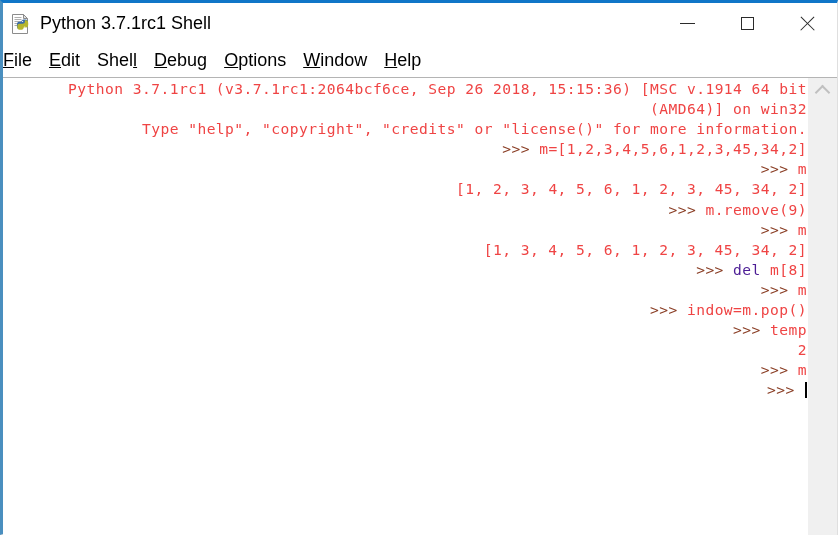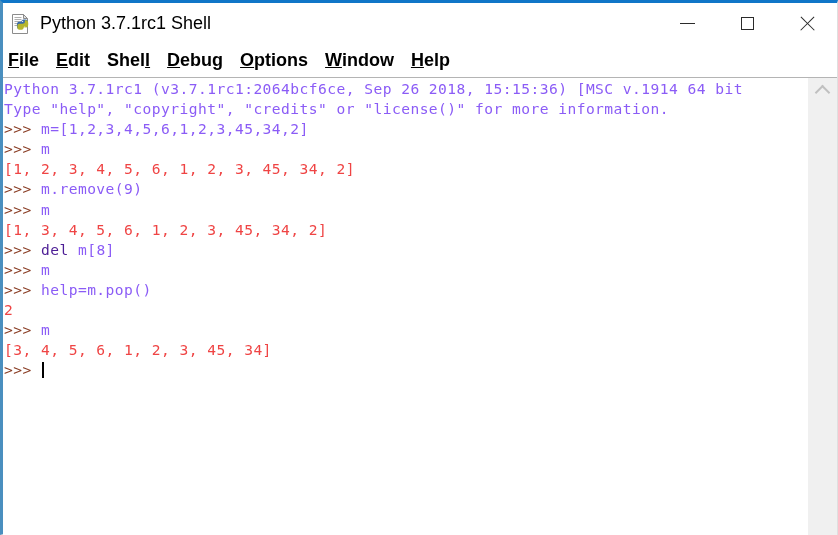--- a/index.html
+++ b/index.html
@@ -96,23 +96,22 @@
   }
   .close-x::before { transform: rotate(45deg); }
   .close-x::after  { transform: rotate(-45deg); }
 
   
   #menubar {
     height: 33px;
     background: #ffffff;
     display: flex;
     align-items: center;
-    padding-left: 5px;
-    box-sizing: border-box;
-    font-weight: bold;
+    padding-left: 0;
+    box-sizing: border-box;
   }
   .menu-item {
     font-size: 18px;
     color: #000000;
     margin-right: 17px;
     white-space: nowrap;
     cursor: default;
     font-family: "Liberation Sans", sans-serif;
   }
   .menu-item u { text-decoration: underline; }
@@ -138,21 +137,21 @@
     font-size: 14.6px;
     line-height: 20.1px;
     white-space: pre;
     color: #000000;
     letter-spacing: 0.45px;
     height: 20.1px;
   }
   .c-prompt  { color: #8b3f26; }
   .c-stdout  { color: #ef4444; }
   .c-keyword { color: #4c1d95; }
-  .c-normal  { color: #8b5cf6; }
+  .c-normal  { color: #ef4444; }
   .caret {
     display: inline-block;
     width: 2px;
     height: 16px;
     background: #000000;
     vertical-align: -3px;
     margin-left: 1px;
   }
 
   
@@ -190,21 +189,21 @@
     position: absolute;
     top: 24px;
     bottom: 0;
     left: 0;
     right: 0;
   }
 </style>
 </head>
 <body>
 
-<div id="window" style="border-top-color: rgb(16, 118, 200); border-left-color: rgb(74, 143, 191);">
+<div id="window" style="border-top-color: rgb(16, 118, 200); border-left-color: rgb(74, 143, 191); text-align: right;">
 
   <div id="titlebar">
 
     <div id="app-icon">
       <svg width="22" height="22" viewBox="0 0 22 22" aria-hidden="true">
 
         <path d="M2.5 1.5 h11 l4 4 v15 h-15 z" fill="#ffffff" stroke="#8c8c8c" stroke-width="1"></path>
         <path d="M13.5 1.5 v4 h4 z" fill="#e2e2e2" stroke="#8c8c8c" stroke-width="1"></path>
         <g stroke="#9a9a9a" stroke-width="0.8">
           <line x1="4.5" y1="4.5" x2="11.5" y2="4.5"></line>
@@ -242,33 +241,34 @@
       <div class="menu-item">Shel<u>l</u></div>
       <div class="menu-item"><u>D</u>ebug</div>
       <div class="menu-item"><u>O</u>ptions</div>
       <div class="menu-item"><u>W</u>indow</div>
       <div class="menu-item"><u>H</u>elp</div>
     </div>
 
   <div id="console-wrap">
     <div id="console">
         <div class="line"><span class="c-normal">Python 3.7.1rc1 (v3.7.1rc1:2064bcf6ce, Sep 26 2018, 15:15:36) [MSC v.1914 64 bit</span></div>
+        <div class="line"><span class="c-normal"> (AMD64)] on win32</span></div>
         <div class="line"><span class="c-normal">Type "help", "copyright", "credits" or "license()" for more information.</span></div>
         <div class="line"><span class="c-prompt">&gt;&gt;&gt; </span><span class="c-normal">m=[1,2,3,4,5,6,1,2,3,45,34,2]</span></div>
         <div class="line"><span class="c-prompt">&gt;&gt;&gt; </span><span class="c-normal">m</span></div>
         <div class="line"><span class="c-stdout">[1, 2, 3, 4, 5, 6, 1, 2, 3, 45, 34, 2]</span></div>
         <div class="line"><span class="c-prompt">&gt;&gt;&gt; </span><span class="c-normal">m.remove(9)</span></div>
         <div class="line"><span class="c-prompt">&gt;&gt;&gt; </span><span class="c-normal">m</span></div>
         <div class="line"><span class="c-stdout">[1, 3, 4, 5, 6, 1, 2, 3, 45, 34, 2]</span></div>
         <div class="line"><span class="c-prompt">&gt;&gt;&gt; </span><span class="c-keyword">del</span><span class="c-normal"> m[8]</span></div>
         <div class="line"><span class="c-prompt">&gt;&gt;&gt; </span><span class="c-normal">m</span></div>
-        <div class="line"><span class="c-prompt">&gt;&gt;&gt; </span><span class="c-normal">help=m.pop()</span></div>
+        <div class="line"><span class="c-prompt">&gt;&gt;&gt; </span><span class="c-normal">indow=m.pop()</span></div>
+        <div class="line"><span class="c-prompt">&gt;&gt;&gt; </span><span class="c-normal">temp</span></div>
         <div class="line"><span class="c-stdout">2</span></div>
         <div class="line"><span class="c-prompt">&gt;&gt;&gt; </span><span class="c-normal">m</span></div>
-        <div class="line"><span class="c-stdout">[3, 4, 5, 6, 1, 2, 3, 45, 34]</span></div>
         <div class="line"><span class="c-prompt">&gt;&gt;&gt; </span><span class="c-normal"></span><span class="caret"></span></div>
       </div>
 
     <div id="scrollbar" style="background: rgb(240, 240, 240);">
       <div id="scroll-up">
         <span class="chev"></span>
       </div>
       <div id="scroll-track">
         <div id="scroll-thumb"></div>
       </div>

